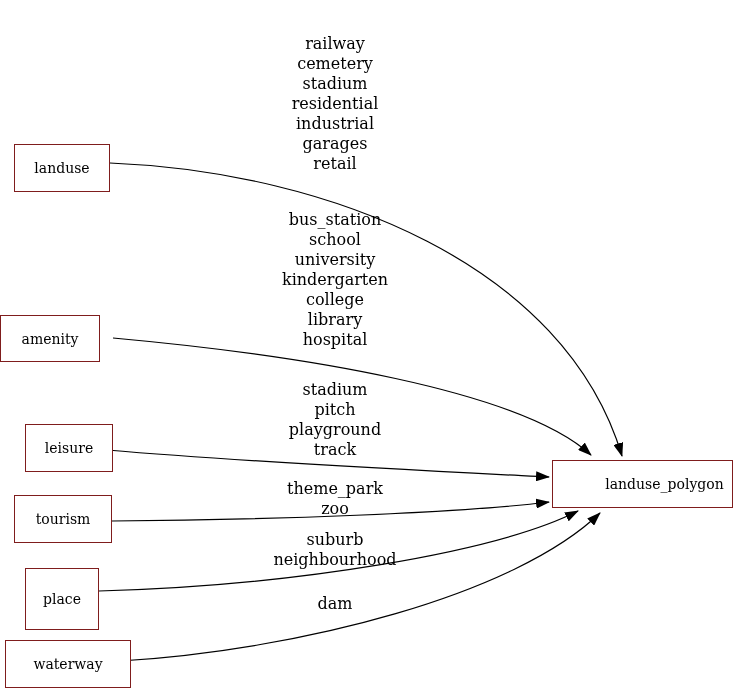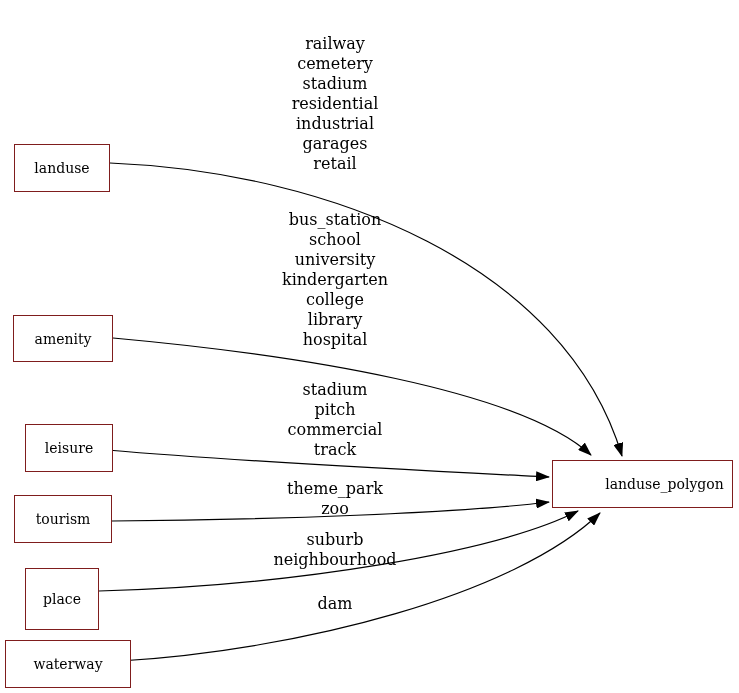--- a/index.html
+++ b/index.html
@@ -31,21 +31,21 @@
   .edge-label {
     position: absolute;
     width: 200px;
     text-align: center;
     font-size: 16px;
     line-height: 20px;
     white-space: nowrap;
   }
   
   .n-landuse          { left: 14px;  top: 144px; width: 96px;  height: 48px; }
-  .n-amenity          { left: 13px;  top: 315px; width: 100px; height: 47px; }
+  .n-amenity          { left: 0;  top: 315px; width: 100px; height: 47px; }
   .n-leisure          { left: 25px;  top: 424px; width: 88px;  height: 48px; }
   .n-tourism          { left: 14px;  top: 495px; width: 98px;  height: 48px; }
   .n-place            { left: 25px;  top: 568px; width: 74px;  height: 62px; }
   .n-waterway         { left: 5px;   top: 640px; width: 126px; height: 48px; }
   .n-landuse-polygon  { left: 552px; top: 460px; width: 181px; height: 48px; padding-left: 44px; }
   
   .l-landuse  { left: 235px; top: 4px; margin-top: 30px;   }
   .l-amenity  { left: 235px; top: 210px; }
   .l-leisure  { left: 235px; top: 380px; }
   .l-tourism  { left: 235px; top: 479px; }
@@ -109,21 +109,21 @@
     <div>university</div>
     <div>kindergarten</div>
     <div>college</div>
     <div>library</div>
     <div>hospital</div>
   </div>
 
   <div class="edge-label l-leisure">
     <div>stadium</div>
     <div>pitch</div>
-    <div>commercial</div>
+    <div>playground</div>
     <div>track</div>
   </div>
 
   <div class="edge-label l-tourism">
     <div>theme_park</div>
     <div>zoo</div>
   </div>
 
   <div class="edge-label l-place">
     <div>suburb</div>

